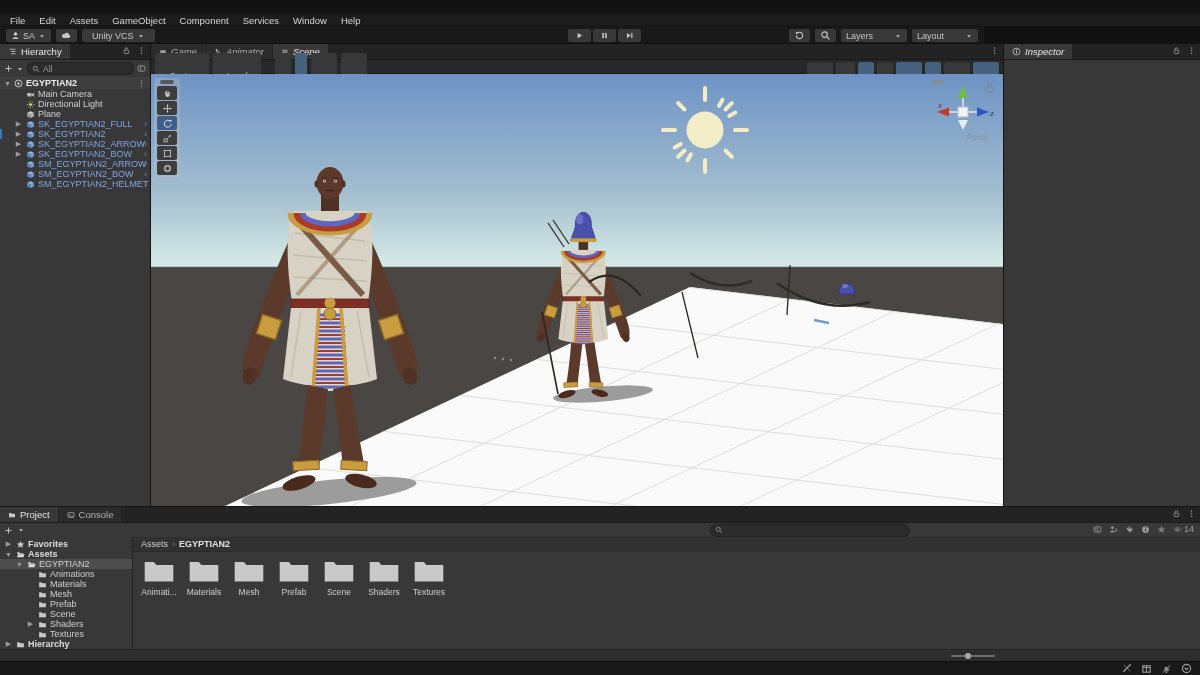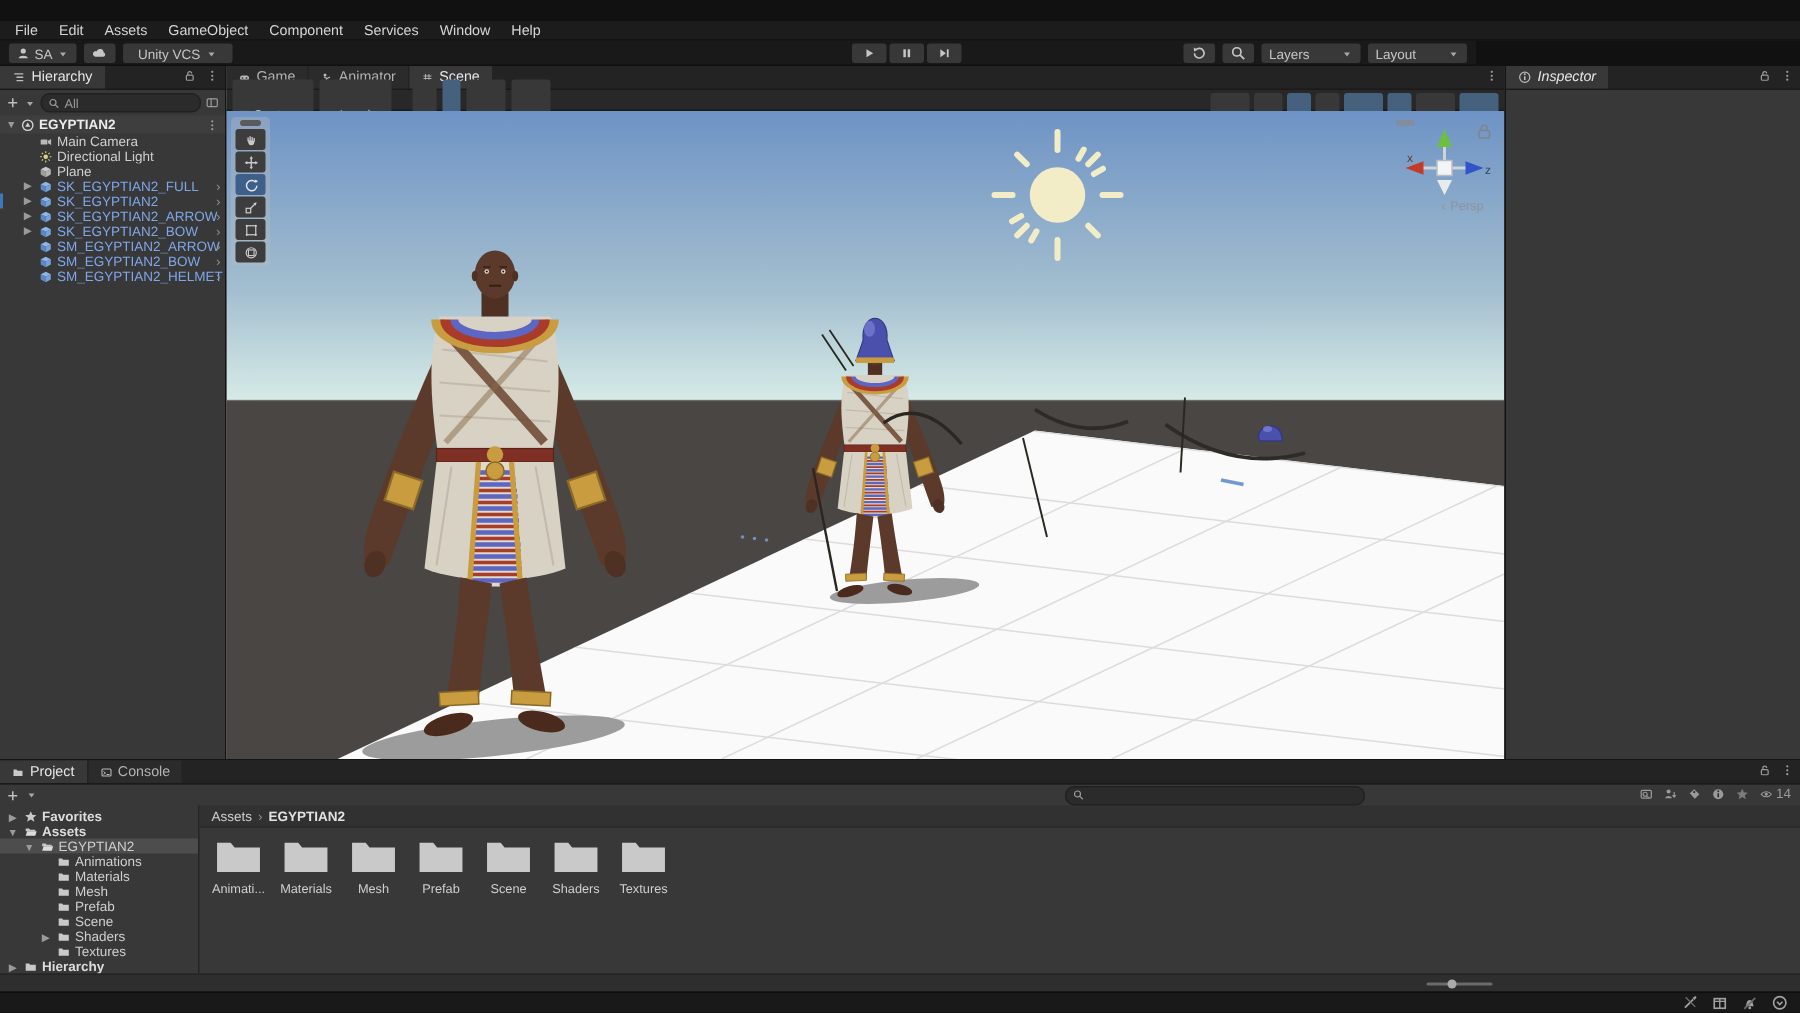--- a/index.html
+++ b/index.html
@@ -37,42 +37,42 @@
   .searchbox{flex:1;display:flex;align-items:center;gap:3px;background:#2b2b2b;border:1px solid #212121;border-radius:6px;height:11px;padding:0 4px;color:#9a9a9a;font-size:8.5px;}
   .hrow{display:flex;align-items:center;height:10px;position:relative;padding-left:14px;gap:3px;}
   .hrow .exp{width:9px;text-align:center;color:#9a9a9a;font-size:7px;flex:none;}
   .hrow .lbl{white-space:nowrap;overflow:hidden;}
   .hrow.prefab .lbl{color:#7fa6e8;}
   .hrow .chev{position:absolute;right:3px;color:#8f8f8f;font-size:9px;}
   .hrow.selected::before{content:"";position:absolute;left:0;top:0;bottom:0;width:2px;background:#3a79bb;}
   #h-scene-row{display:flex;align-items:center;gap:3px;height:12px;background:#3e3e3e;padding-left:4px;position:relative;}
   #h-scene-row .name{font-weight:bold;color:#ececec;}
 
-  #scenepanel{left:151px;top:44px;width:852px;height:462px;background:#a3a3a3;box-sizing:border-box;}
+  #scenepanel{left:151px;top:44px;width:852px;height:462px;background:#a3a3a3;box-sizing:border-box;font-style:italic;}
   #scenetoolbar{height:14px;background:#282828;display:flex;align-items:center;padding:0 4px;gap:4px;border-bottom:1px solid #1a1a1a;box-sizing:border-box;position:relative;}
   .stbtn{display:inline-flex;align-items:flex-end;gap:2px;height:28px;background:#383838;border-radius:2px;padding:0 4px;color:#c0c0c0;font-size:8.5px;}
   .stbtn.on{background:#46617e;}
   .st-right{position:absolute;right:4px;top:1.5px;display:flex;gap:3px;}
   #viewport{position:relative;width:852px;height:432px;overflow:hidden;background:#4a4643;}
   #toolpalette{left:3px;top:4px;width:24px;background:rgba(190,190,190,.35);border-radius:3px;padding:2px 1px;display:flex;flex-direction:column;gap:1px;align-items:center;}
   #toolpalette .grip{width:14px;height:4px;border-radius:2px;background:#5a5a5a;margin-bottom:1px;}
   .toolbtn{width:20px;height:14px;background:#3d3d3d;border-radius:2px;display:flex;align-items:center;justify-content:center;}
   .toolbtn.on{background:#3e5f8a;}
   #axisgizmo{right:4px;top:4px;width:70px;height:72px;}
   .persp-label{position:absolute;right:14px;top:58px;color:#8d949c;font-size:8.5px;display:flex;gap:3px;align-items:center;}
 
   #inspector{left:1003px;top:44px;width:197px;height:462px;background:#383838;border-left:1px solid #141414;box-sizing:border-box;font-style:italic;}
 
   #bottompanel{left:0;top:506px;width:1200px;height:155px;background:#383838;border-top:1px solid #141414;box-sizing:border-box;}
   #proj-toolbar{height:14px;display:flex;align-items:center;padding:0 4px;gap:4px;position:relative;}
   #proj-toolbar .searchbox{position:absolute;left:710px;width:190px;}
   #pt-icons{position:absolute;right:6px;top:1px;display:flex;gap:7px;align-items:center;color:#9a9a9a;}
   #proj-body{display:flex;height:112px;}
   #proj-tree{width:133px;border-right:1px solid #242424;padding-top:2px;box-sizing:border-box;}
-  .prow{display:flex;align-items:flex-end;height:10px;gap:3px;position:relative;}
+  .prow{display:flex;align-items:center;height:10px;gap:3px;position:relative;}
   .prow .exp{width:9px;text-align:center;color:#9a9a9a;font-size:7px;flex:none;}
   .prow.selected{background:#4d4d4d;}
   .prow.bold .lbl{font-weight:bold;color:#dcdcdc;}
   #proj-right{flex:1;display:flex;flex-direction:column;}
   #breadcrumb{height:14px;background:#313131;display:flex;align-items:center;gap:4px;padding-left:8px;border-bottom:1px solid #2a2a2a;}
   #breadcrumb .cur{font-weight:bold;color:#e2e2e2;}
   #foldergrid{display:flex;gap:9px;padding:6px 0 0 8px;}
   .ftile{width:36px;display:flex;flex-direction:column;align-items:center;gap:3px;}
   .ftile .flabel{font-size:8.5px;color:#cfcfcf;white-space:nowrap;}
   #proj-footer{height:13px;background:#2e2e2e;border-top:1px solid #242424;position:relative;}

